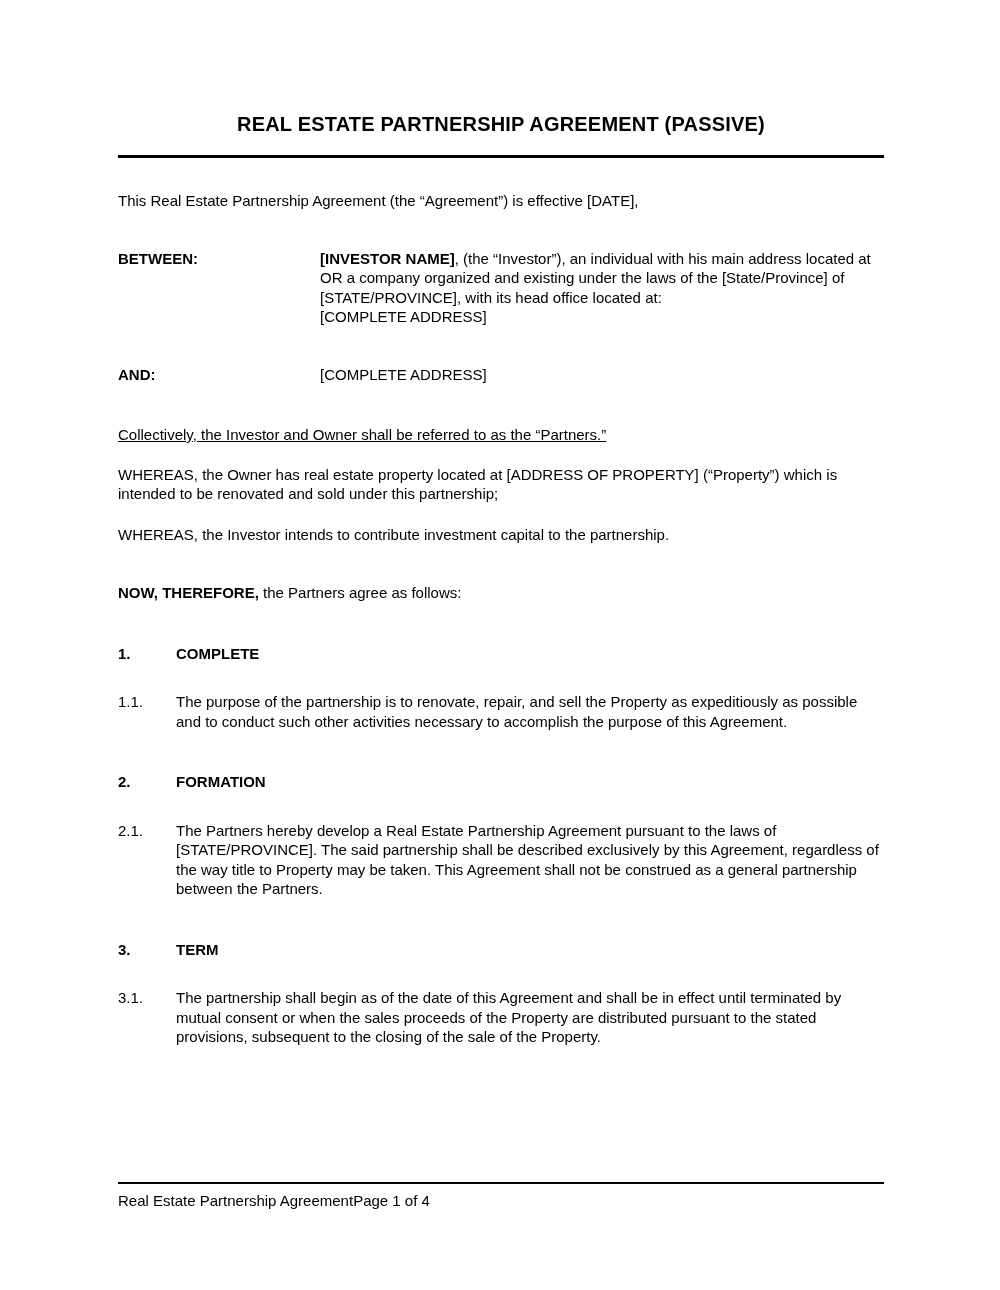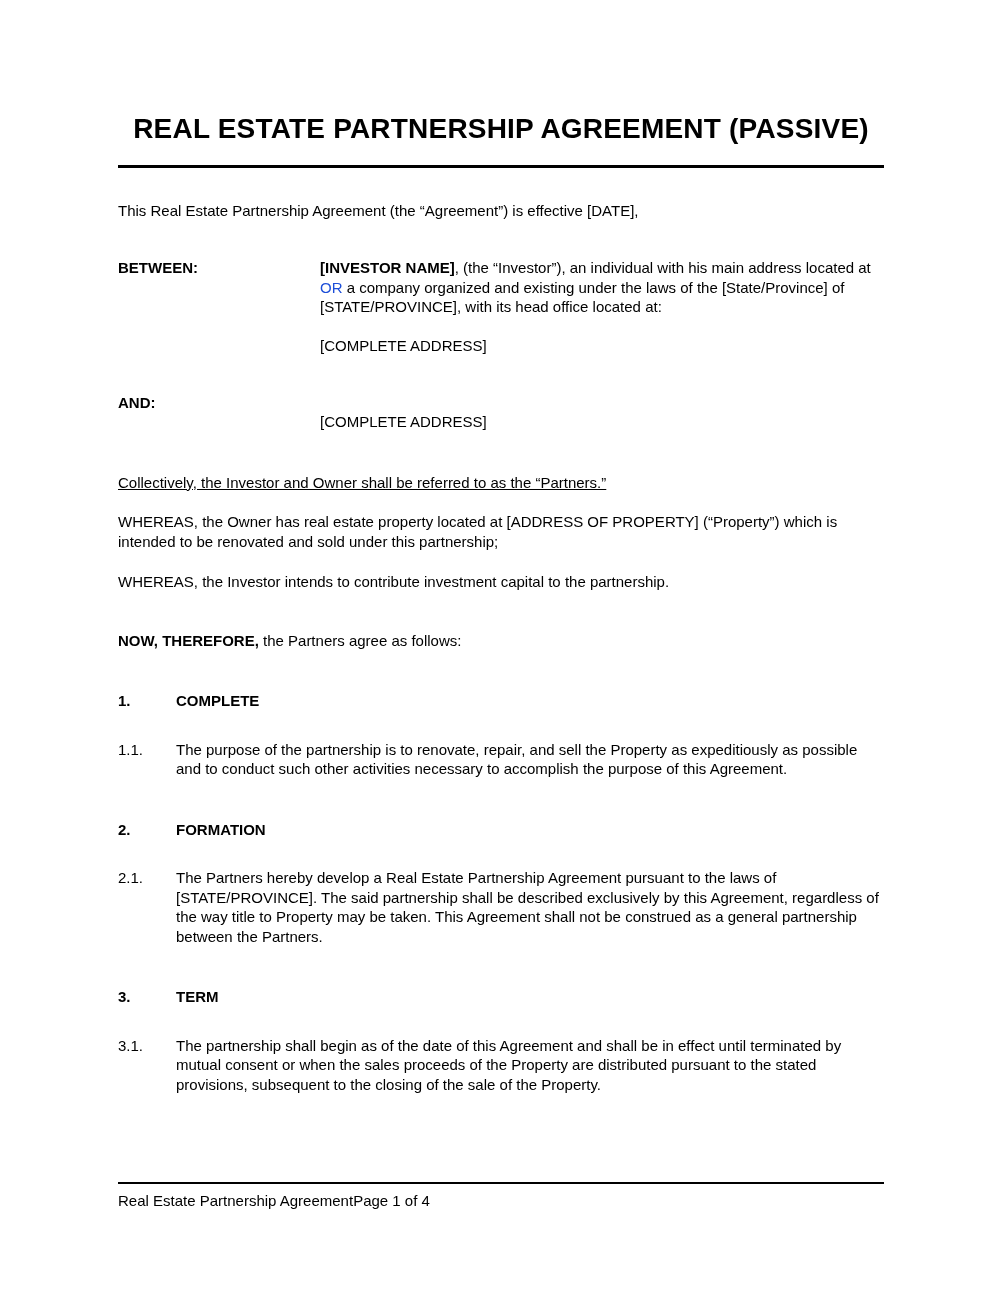--- a/index.html
+++ b/index.html
@@ -14,21 +14,21 @@
     background: #ffffff;
     box-sizing: border-box;
     padding: 112px 116px 0 118px;
     font-family: "Liberation Sans", "DejaVu Sans", sans-serif;
     font-size: 15px;
     line-height: 1.3;
     color: #000000;
   }
   .title {
     margin: 0;
-    font-size: 28px;
+    font-size: 20px;
     font-weight: bold;
     text-align: center;
     line-height: 1.2;
     letter-spacing: 0.2px;
   }
   .title-rule {
     margin-top: 19px;
     height: 3px;
     background: #000000;
   }
@@ -40,22 +40,22 @@
     display: flex;
     margin-top: 38px;
     gap: 28px;
   }
   .party-label {
     width: 174px;
     flex: 0 0 174px;
     font-weight: bold;
   }
   .party-content { flex: 1; }
-  .address { margin-top: 19px; }
-  .muted { color: #1d4ed8; }
+  .address { }
+  .muted { color: #000000; }
   .collectively { margin-top: 41px; text-decoration: underline; }
   .whereas1 { margin-top: 20px; }
   .whereas2 { margin-top: 21px; }
   .now-therefore { margin-top: 39px; }
   .section-heading {
     display: flex;
     margin-top: 41px;
     font-weight: bold;
   }
   .sec-num, .clause-num {

